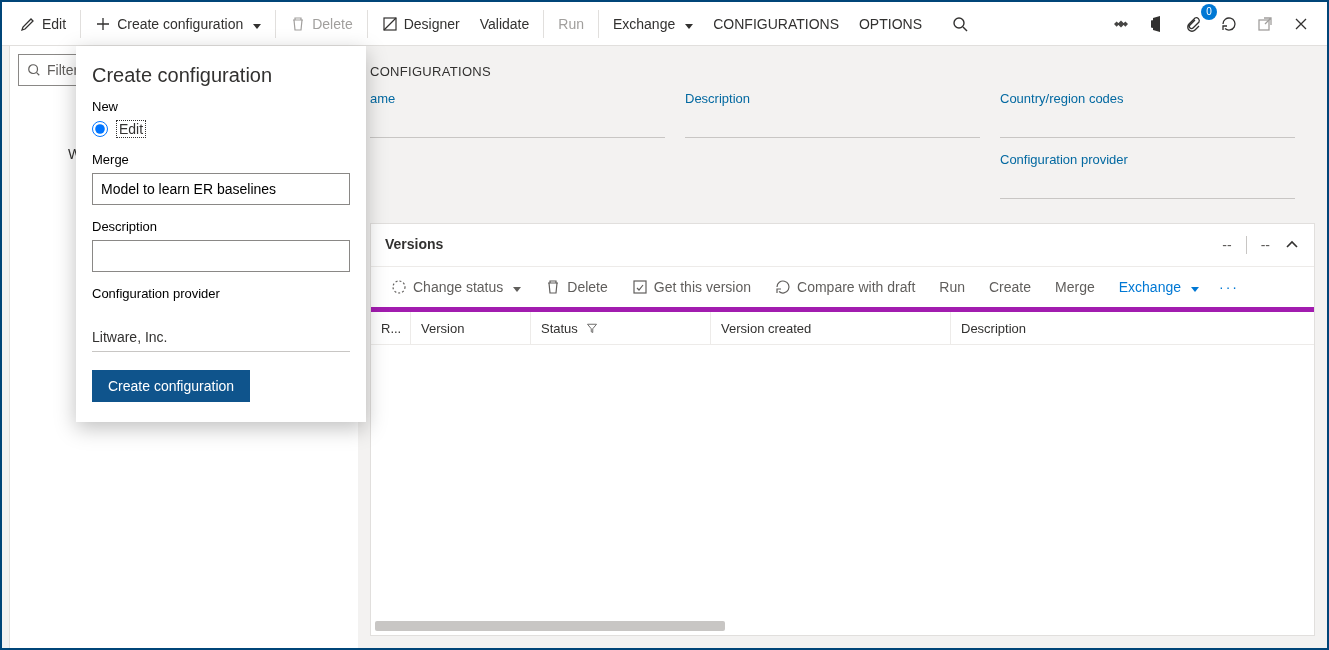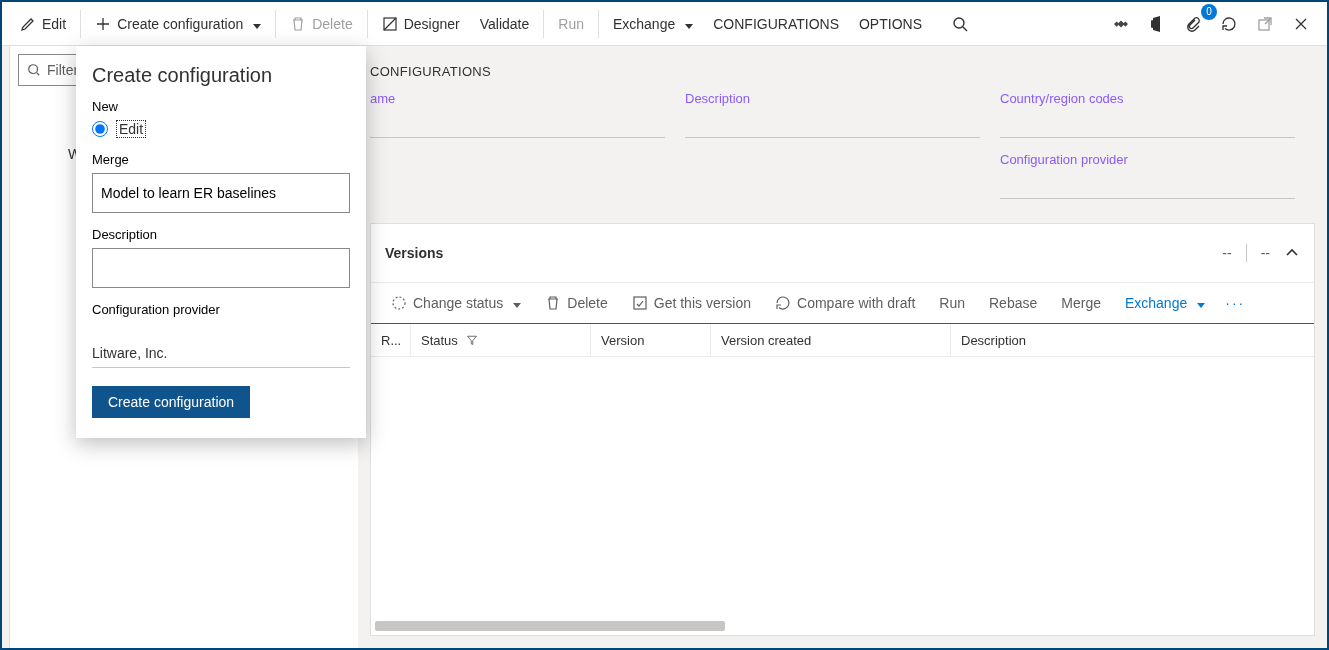--- a/index.html
+++ b/index.html
@@ -24,39 +24,39 @@
     
     .filter-box { display: flex; align-items: center; gap: 6px; border: 1px solid #8a8886; height: 32px; padding: 0 8px; width: 64px; color: #605e5c; }
     
     
     .dropdown-panel { position: absolute; top: 44px; left: 74px; width: 290px; background: #fff; box-shadow: 0 6px 20px rgba(0,0,0,0.25); padding: 18px 16px 20px; z-index: 100; }
     .dropdown-panel h2 { font-size: 20px; font-weight: 400; margin-bottom: 12px; }
     .dp-label { font-size: 13px; color: #000000; margin-bottom: 6px; display: block; }
     .dp-radio { display: flex; align-items: center; gap: 8px; margin-bottom: 14px; }
     .dp-radio input[type=radio] { width: 16px; height: 16px; }
     .dp-radio label { border: 1px dotted #323130; padding: 0 2px; }
-    .dp-input { width: 100%; height: 40px; border: 1px solid #8a8886; padding: 0 8px; font-size: 14px; margin-bottom: 14px; }
+    .dp-input { width: 100%; height: 32px; border: 1px solid #8a8886; padding: 0 8px; font-size: 14px; margin-bottom: 14px; }
     .dp-readonly { border-bottom: 1px solid #c8c6c4; padding: 4px 0 6px; margin-bottom: 18px; font-size: 14px; margin-top: 24px; }
     .dp-primary-btn { background: #0f548c; color: #fff; border: none; padding: 8px 16px; font-size: 14px; cursor: pointer; }
     
     
     .cfg-header { padding: 6px 0 10px 0; }
     .cfg-header-title { font-size: 13px; color: #323130; margin-bottom: 12px; letter-spacing: 0.3px; }
     .cfg-fields { display: flex; gap: 0; }
     .cfg-col { flex: 1; padding-right: 20px; }
-    .cfg-field-label { font-size: 13px; color: #8b5cf6; margin-bottom: 6px; }
+    .cfg-field-label { font-size: 13px; color: #0369a1; margin-bottom: 6px; }
     .cfg-field-line { border-bottom: 1px solid #c8c6c4; height: 26px; margin-bottom: 14px; }
     
     
     .versions-card { background: #fff; border: 1px solid #e1dfdd; flex: 1; display: flex; flex-direction: column; margin-bottom: 12px; }
-    .vc-header { display: flex; align-items: center; justify-content: space-between; padding: 20px 14px; border-bottom: 1px solid #edebe9;}
+    .vc-header { display: flex; justify-content: space-between; padding: 12px 14px; border-bottom: 1px solid #edebe9;}
     .vc-title { font-weight: 600; font-size: 14px; }
     .vc-header-icons { display: flex; align-items: center; gap: 14px; color: #605e5c;}
     .vc-sep { width:1px; height:18px; background:#c8c6c4;}
-    .vc-toolbar { display: flex; align-items: center; gap: 4px; padding: 8px 10px; border-bottom: 1px solid #a21caf; text-align: center; }
+    .vc-toolbar { display: flex; align-items: center; gap: 4px; padding: 8px 10px; border-bottom: 5px solid #a21caf; text-align: center; }
     .vc-btn { display: flex; align-items: center; gap: 6px; padding: 4px 10px; color: #605e5c; cursor: pointer; font-size: 14px;}
     .vc-btn.link { color: #0078d4; }
     .vc-table-head { display: flex; border-bottom: 1px solid #edebe9; }
     .vc-th { padding: 8px 10px; border-right: 1px solid #edebe9; color: #323130; font-size: 13px; display:flex; align-items:center; gap:6px;}
     .vc-body { flex:1; position: relative; }
     .vc-hscroll { position:absolute; bottom:4px; left:4px; height:10px; width:350px; background:#c8c6c4; border-radius:2px;}
     
     .w-tree { position:absolute; top:100px; left:58px; font-size:14px; color:#323130; }
   </style>
 </head>
@@ -256,48 +256,48 @@
             <svg viewBox="0 0 16 16" width="16" height="16" fill="none" stroke="#605e5c" stroke-width="1.2">
                 <path d="M2 8a6 6 0 1 1 2 4.5M2 14v-4h4"></path>
               </svg>
           </span>
           <span>Compare with draft</span>
         </div>
         <div class="vc-btn">
           <span>Run</span>
         </div>
         <div class="vc-btn">
-          <span>Rebase</span>
+          <span>Create</span>
         </div>
         <div class="vc-btn">
           <span>Merge</span>
         </div>
         <div class="vc-btn link">
           <span>Exchange</span>
           <span class="chev-down"></span>
         </div>
         <div class="vc-btn link" style="padding:4px 6px;">
           <span style="letter-spacing:2px;">···</span>
         </div>
       </div>
       <div class="vc-table-head">
         <div class="vc-th" style="width:40px">
             <span>R...</span>
           </div>
-        <div class="vc-th" style="width:180px">
-          <span>Status</span>
-          <span class="icon-svg">
-            <svg viewBox="0 0 16 16" width="12" height="12" fill="none" stroke="#605e5c" stroke-width="1.2">
-                <path d="M2 3h12l-5 6v5l-2-1v-4z"></path>
-              </svg>
-          </span>
-        </div>
         <div class="vc-th" style="width:120px">
             <span>Version</span>
           </div>
+        <div class="vc-th" style="width:180px">
+          <span>Status</span>
+          <span class="icon-svg">
+            <svg viewBox="0 0 16 16" width="12" height="12" fill="none" stroke="#605e5c" stroke-width="1.2">
+                <path d="M2 3h12l-5 6v5l-2-1v-4z"></path>
+              </svg>
+          </span>
+        </div>
         <div class="vc-th" style="width:240px">
             <span>Version created</span>
           </div>
         <div class="vc-th" style="flex:1; border-right:none;">
             <span>Description</span>
           </div>
       </div>
       <div class="vc-body">
         <div class="vc-hscroll"></div>
       </div>

